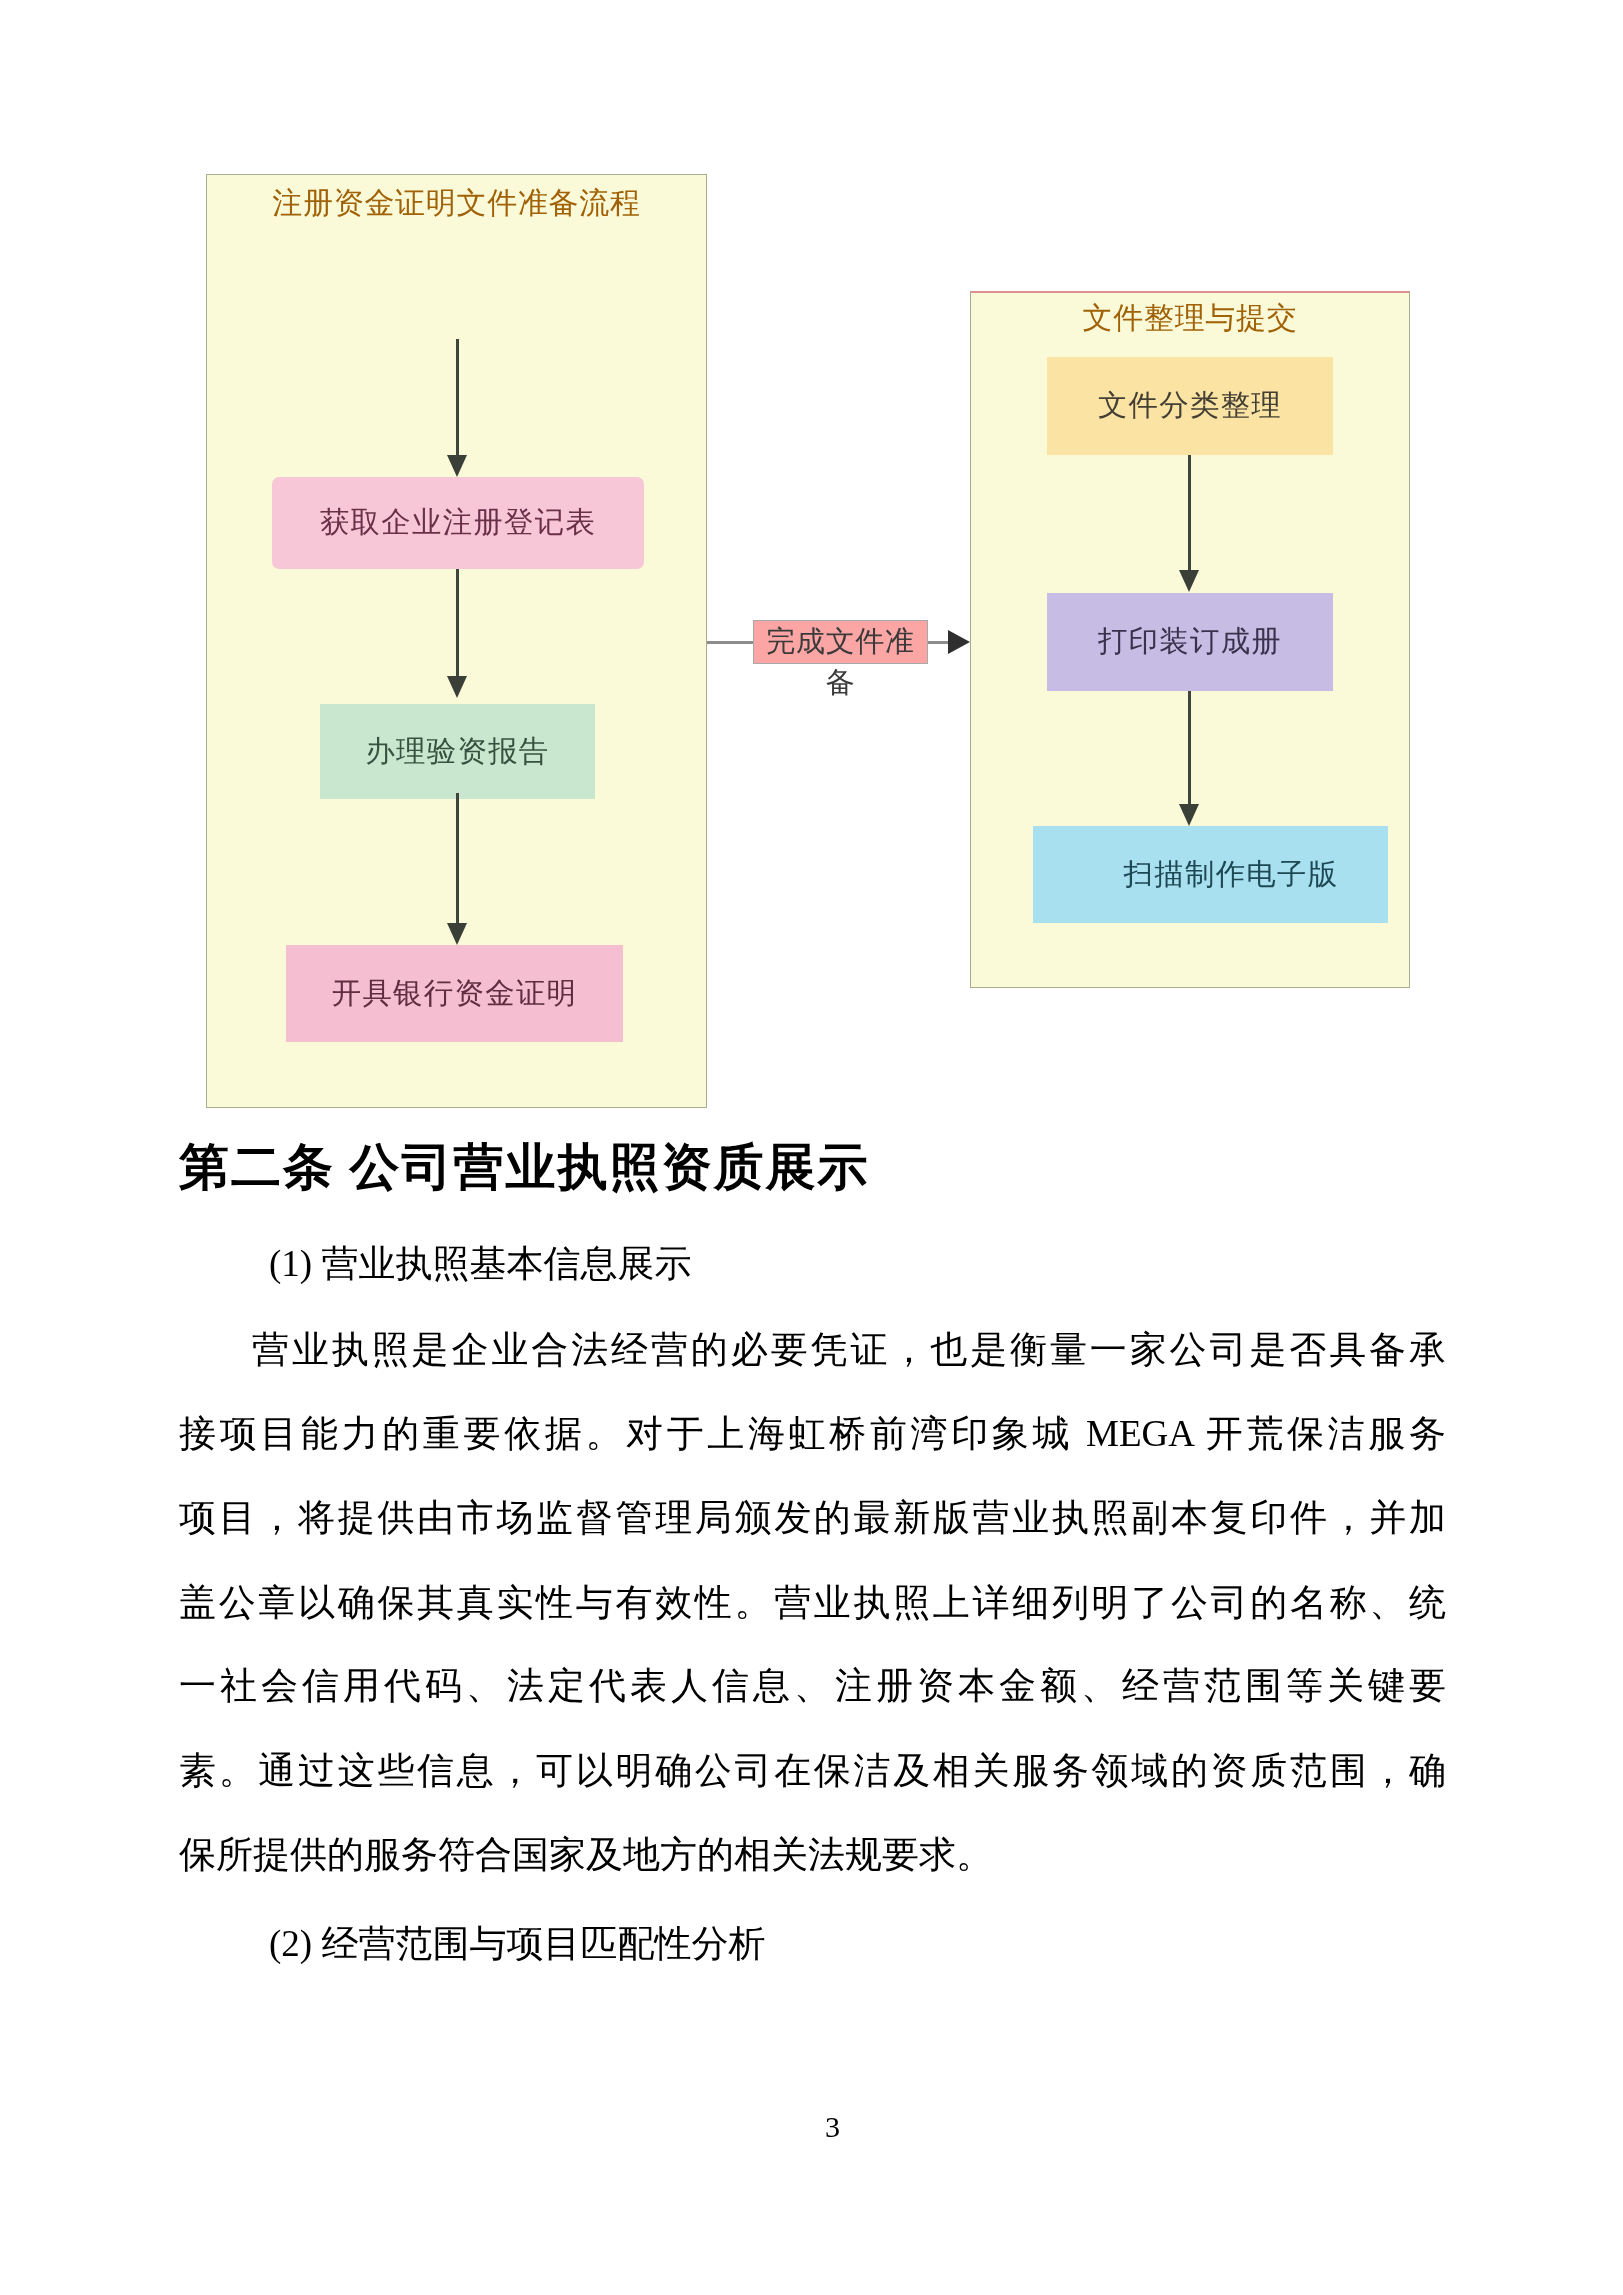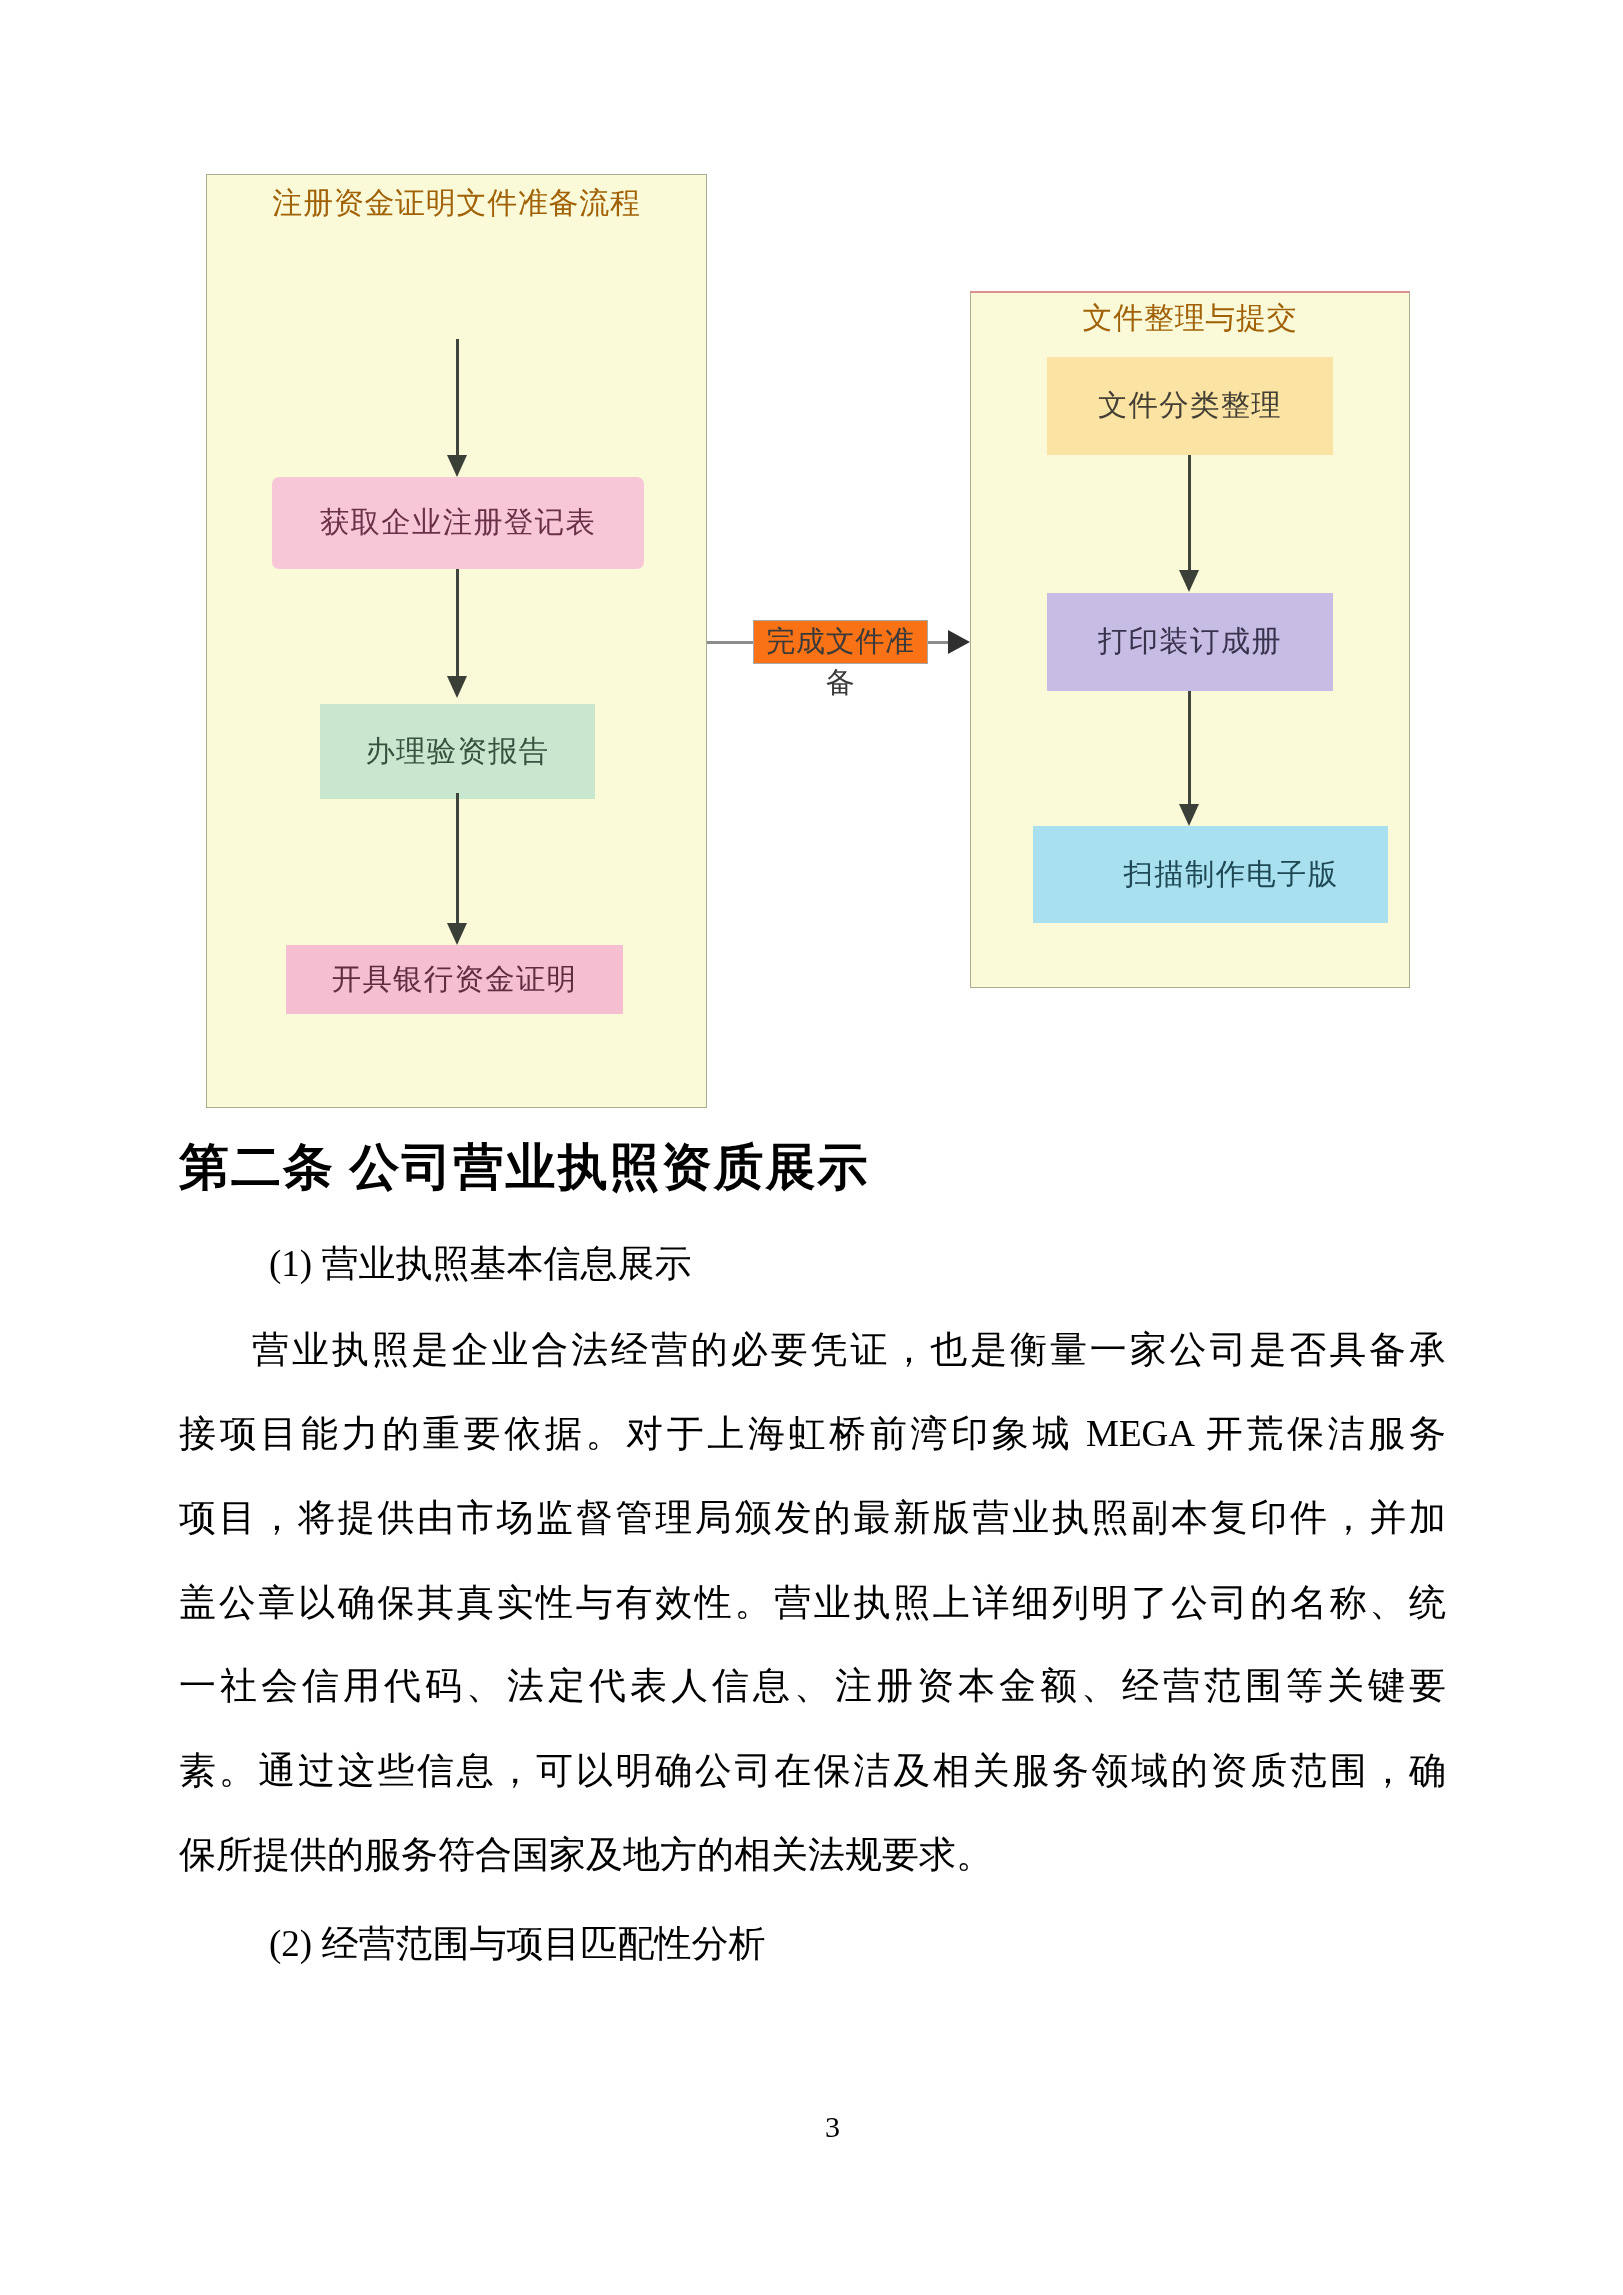--- a/index.html
+++ b/index.html
@@ -28,21 +28,21 @@
   .n-pink   { background:#f8c7d7; color:#693048;border-radius:7px; }
   .n-green  { background:#c9e7ce; color:#36513f; }
   .n-pink2  { background:#f5bed1; color:#5f2c40; }
   .n-orange { background:#fbe3a3; color:#433f35; }
   .n-purple { background:#c7bce3; color:#38324d; }
   .n-cyan   { background:#a9e0ef; color:#1d4854;padding-left:41px; }
 
   .nl1 { left:79px; top:65px;  width:343px; height:98px; }
   .nl2 { left:65px;  top:302px;  width:372px; height:92px; }
   .nl3 { left:113px; top:529px;  width:275px; height:95px; }
-  .nl4 { left:79px; top:770px; width:337px; height:69px;text-align:right; }
+  .nl4 { left:79px; top:770px; width:337px; height:97px;text-align:right; }
 
   .nr1 { left:76px; top:64px;  width:286px; height:98px; }
   .nr2 { left:76px; top:300px; width:286px; height:98px; }
   .nr3 { left:62px;  top:533px; width:314px; height:97px; }
 
   
   .vline { position:absolute; width:3.3px; background:#3f453c; }
   .vhead {
     position:absolute; width:0; height:0;
     border-left:10.5px solid transparent; border-right:10.5px solid transparent;
@@ -62,21 +62,21 @@
 
   
   .hline { position:absolute; left:707px; top:641px; width:241px; height:2.6px; background:#8c8c8c; }
   .hhead {
     position:absolute; left:948px; top:630px; width:0; height:0;
     border-top:12.4px solid transparent; border-bottom:12.4px solid transparent;
     border-left:22px solid #2f2f2f;
   }
   .hlabel {
     position:absolute; left:753px; top:620px; width:175px; height:44px;
-    box-sizing:border-box; background:#f97316; border:1.3px solid #a9a9a9;
+    box-sizing:border-box; background:#fca5a5; border:1.3px solid #a9a9a9;
     font-size:29px; color:#3a3a3a; text-align:center; line-height:41px; letter-spacing:0.7px;
   }
 
   
   .doc-line {
     position:absolute; left:179px; width:1267px; height:46px; line-height:46px;
     font-family:"Liberation Serif", serif; font-size:37px; color:#000;
     box-sizing:border-box; white-space:nowrap;
   }
   .jst { text-align:justify; text-align-last:justify; white-space:normal; height:46px; overflow:hidden; }

